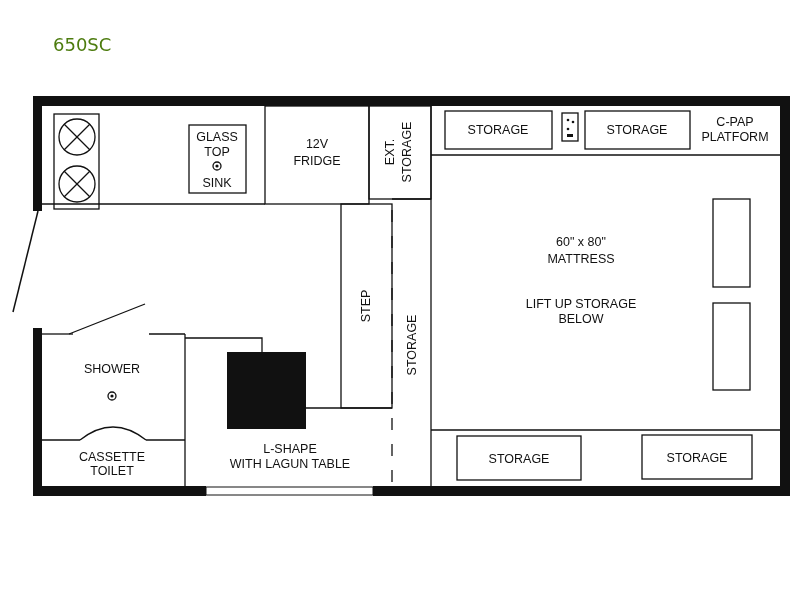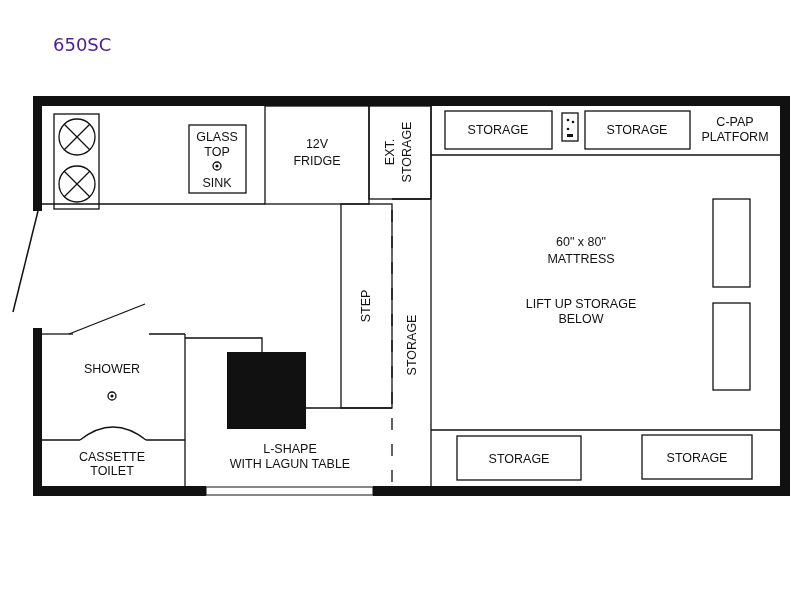--- a/index.html
+++ b/index.html
@@ -1,17 +1,17 @@
 <!DOCTYPE html>
 <html><head>
 <meta charset="utf-8">
 <style>
   html, body { margin: 0; padding: 0; background: #ffffff; }
   body { width: 800px; height: 600px; position: relative; overflow: hidden; font-family: "Liberation Sans", sans-serif; }
-  .model-title { position: absolute; left: 53px; top: 34px; font-family: "DejaVu Sans", sans-serif; font-size: 18px; color: #4c1d95; }
+  .model-title { position: absolute; left: 53px; top: 34px; font-family: "DejaVu Sans", sans-serif; font-size: 18px; color: #4d7c0f; }
   svg { position: absolute; left: 0; top: 0; }
   svg text { font-family: "Liberation Sans", sans-serif; fill: #111; font-size: 12.5px; }
 </style>
 </head>
 <body>
 
 <div class="model-title">650SC</div>
 
 <svg width="800" height="600" viewBox="0 0 800 600">
 

